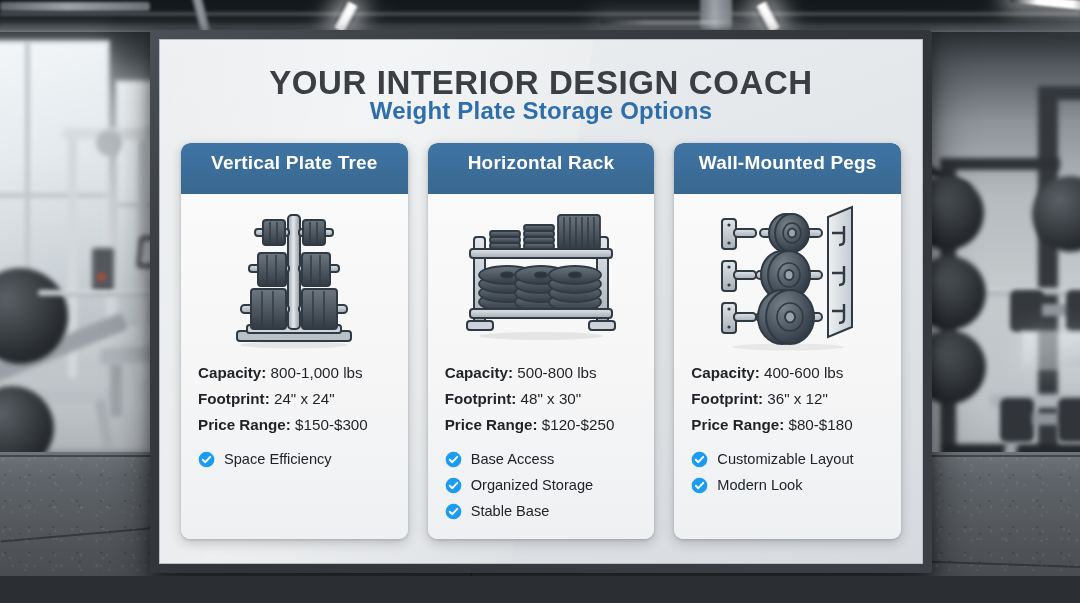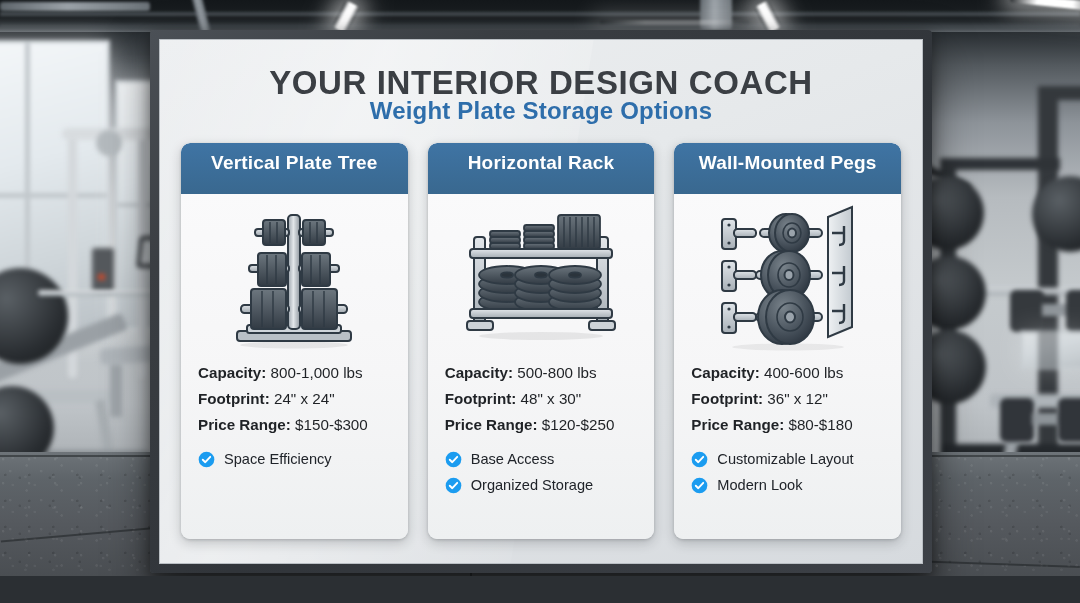--- a/index.html
+++ b/index.html
@@ -424,20 +424,27 @@
               </svg>
               <span class="feat-label">Base Access</span>
             </div>
             <div class="feat">
               <svg class="check" viewBox="0 0 20 20">
                 <circle cx="10" cy="10" r="9.2" fill="#1b9cf0"></circle>
                 <path d="M5.6 10.3 L8.6 13.2 L14.4 6.9" fill="none" stroke="#fff" stroke-width="2.2" stroke-linecap="round" stroke-linejoin="round"></path>
               </svg>
               <span class="feat-label">Organized Storage</span>
             </div>
+            <div class="feat">
+              <svg class="check" viewBox="0 0 20 20">
+                <circle cx="10" cy="10" r="9.2" fill="#1b9cf0"></circle>
+                <path d="M5.6 10.3 L8.6 13.2 L14.4 6.9" fill="none" stroke="#fff" stroke-width="2.2" stroke-linecap="round" stroke-linejoin="round"></path>
+              </svg>
+              <span class="feat-label">Stable Base</span>
+            </div>
           </div>
         </div>
 
         <div class="card">
           <div class="card-head">Wall-Mounted Pegs</div>
           <div class="illus">
             <svg width="152" height="150" viewBox="0 0 152 150">
               <defs>
                 <radialGradient id="pl3" cx="36%" cy="32%" r="75%">
                   <stop offset="0" stop-color="#79838b"></stop>

